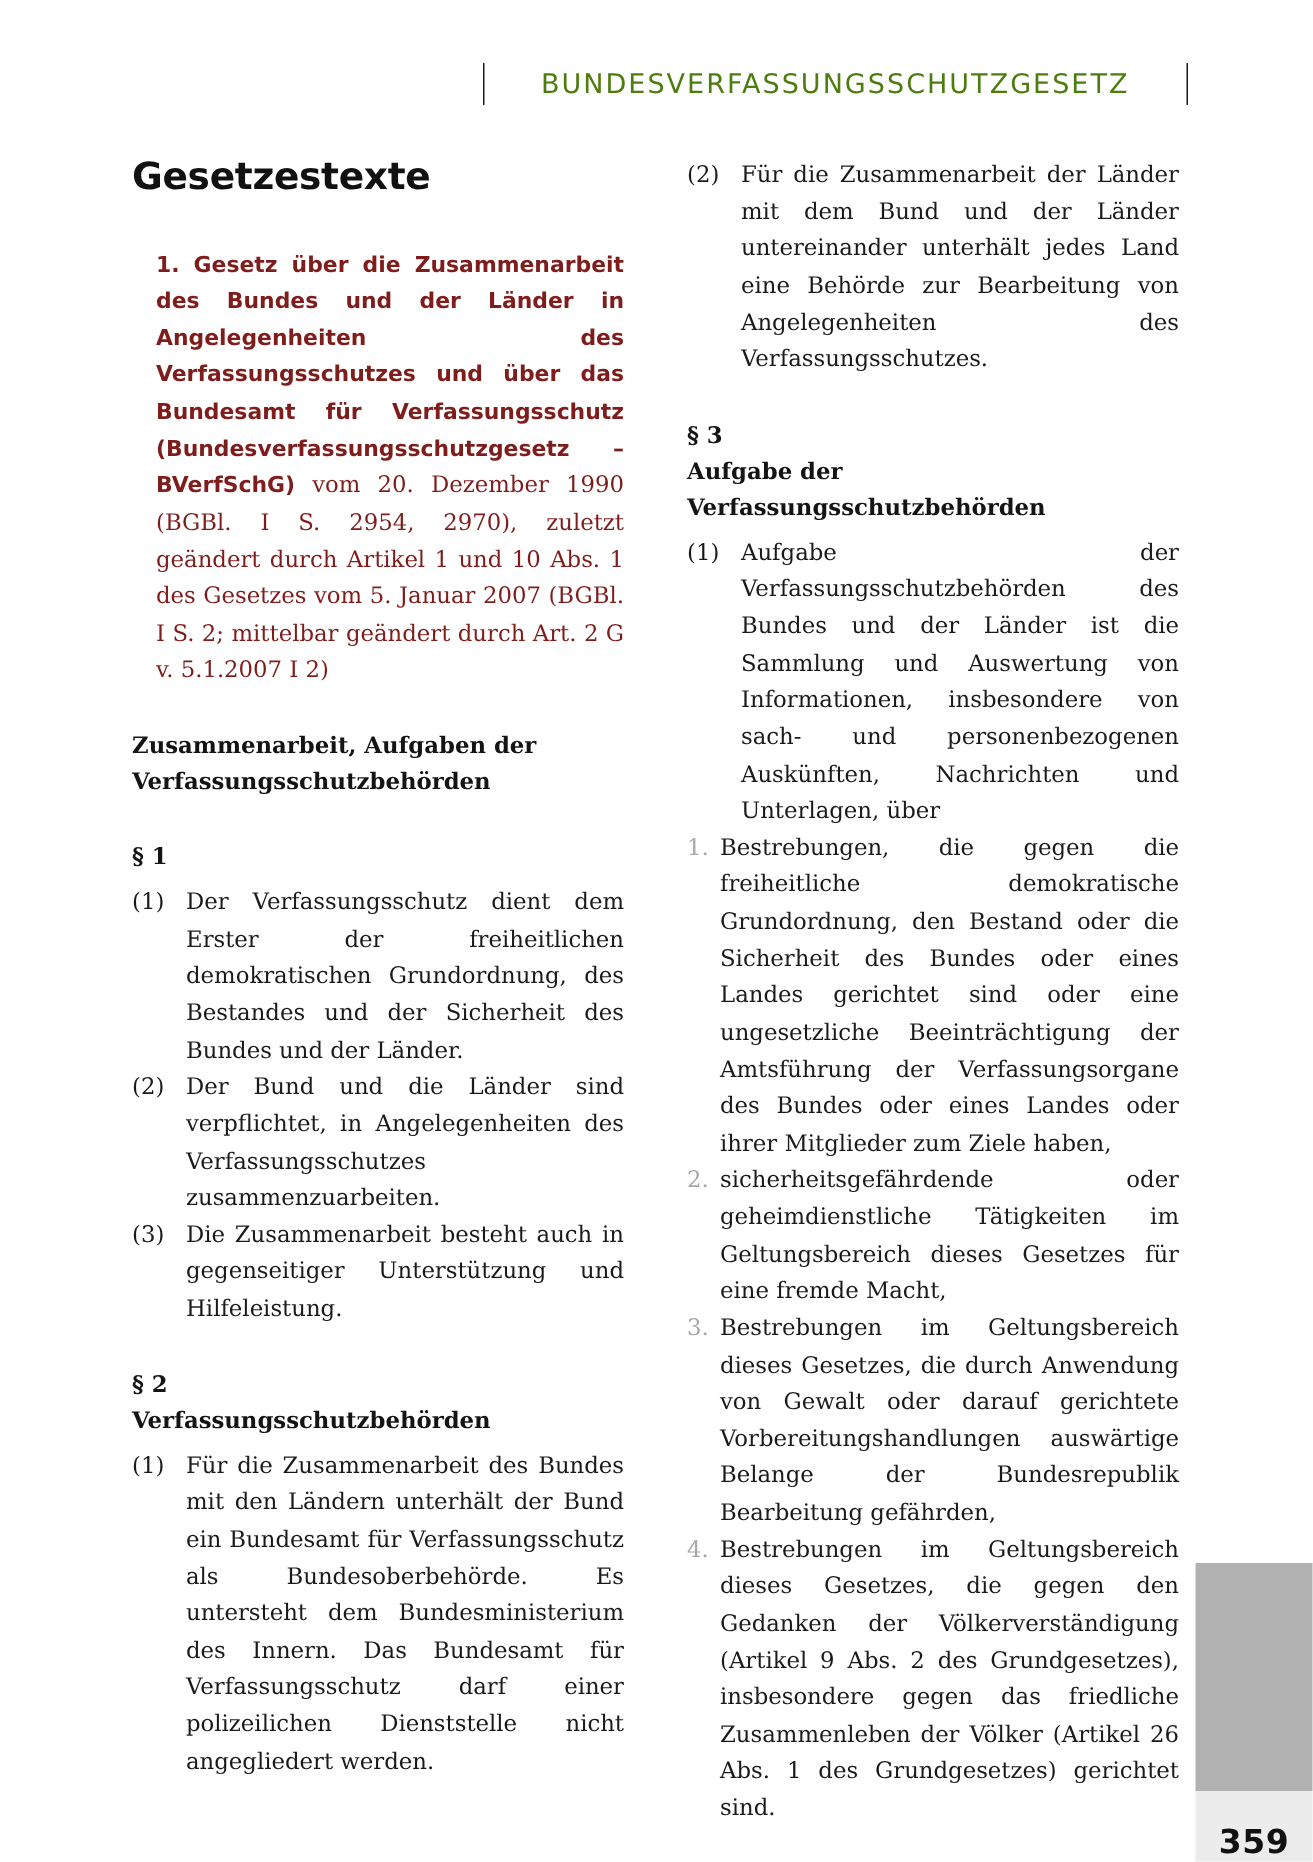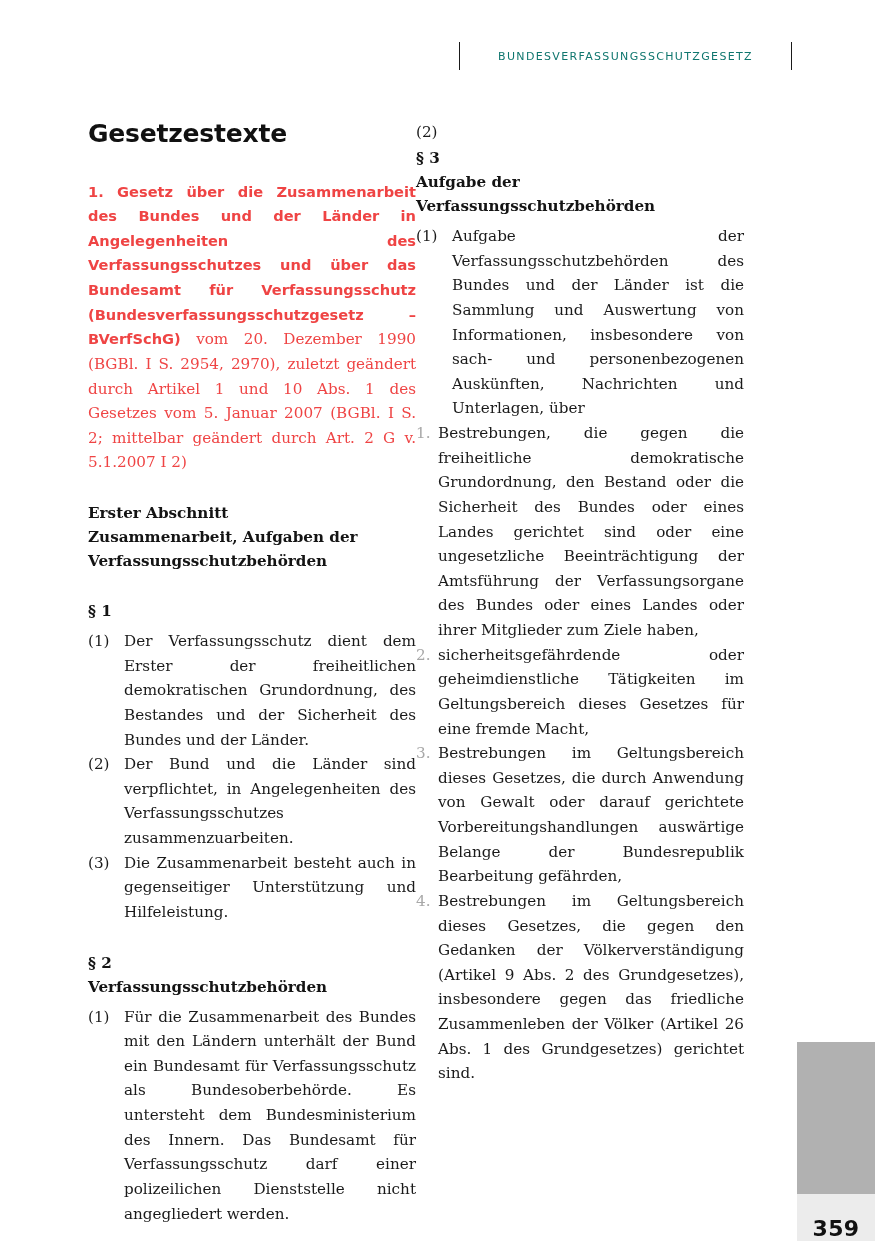--- a/index.html
+++ b/index.html
@@ -28,41 +28,42 @@
     justify-content: flex-end;
   }
   .header-rule {
     width: 1px;
     height: 28px;
     background: #1a1a1a;
     flex: 0 0 auto;
   }
   .header-title {
     font-family: "DejaVu Sans", sans-serif;
-    font-size: 11px;
+    font-size: 18px;
     letter-spacing: 1.35px;
-    color: #0f766e;
+    color: #4d7c0f;
     text-align: center;
     white-space: nowrap;
     padding: 0 38px;
   }
   .header-rule.right {
     margin-right: 83px;
   }
   .header-rule.left {
     margin-left: 0;
   }
 
   
   .page-body {
     position: absolute;
     left: 88px;
-    top: 120px;
+    top: 104px;
     width: 698px;
     display: flex;
+    gap: 42px;
   }
   .column {
     width: 328px;
   }
 
   
   .chapter-title {
     font-family: "DejaVu Sans", sans-serif;
     font-weight: bold;
     font-size: 25px;
@@ -70,22 +71,22 @@
     color: #111111;
     margin: 0 0 32px 0;
     letter-spacing: -0.2px;
   }
 
   .intro-block {
     font-family: "DejaVu Serif", serif;
     font-size: 15.2px;
     line-height: 1.62;
     text-align: justify;
-    margin: 0 0 26px 0;
-    color: #ef4444;
+    margin: 0 0 26px 16px;
+    color: #7f1d1d;
     hyphens: manual;
   }
   .intro-block .intro-bold {
     font-family: "DejaVu Sans", sans-serif;
     font-weight: bold;
     font-size: 14.6px;
   }
 
   .section-head {
     font-family: "DejaVu Serif", serif;
@@ -191,21 +192,20 @@
 
 <div class="page-body">
 
   <div class="column">
 
     <h1 class="chapter-title">Gesetzestexte</h1>
 
     <p class="intro-block"><span class="intro-bold">1. Gesetz über die Zusammenarbeit des Bundes und der Länder in Angelegenheiten des Verfassungsschutzes und über das Bundesamt für Verfassungsschutz (Bundesverfassungsschutzgesetz – BVerfSchG)</span><span> vom 20. Dezember 1990 (BGBl. I S. 2954, 2970), zuletzt geändert durch Artikel 1 und 10 Abs. 1 des Gesetzes vom 5. Januar 2007 (BGBl. I S. 2; mittelbar geändert durch Art. 2 G v. 5.1.2007 I 2)</span></p>
 
     <div class="block-gap-before">
-      <div class="section-head">Erster Abschnitt</div>
       <div class="section-head">Zusammenarbeit, Aufgaben der</div>
       <div class="section-head">Verfassungsschutzbehörden</div>
     </div>
 
     <div class="block-gap-before para-head-group">
       <div class="section-head">§ 1</div>
     </div>
 
     <p class="para"><span class="marker">(1)</span><span>Der Verfassungsschutz dient dem Erster der freiheitlichen demokratischen Grundordnung, des Bestandes und der Sicherheit des Bundes und der Länder.</span></p>
     <p class="para"><span class="marker">(2)</span><span>Der Bund und die Länder sind verpflichtet, in Angelegenheiten des Verfassungsschutzes zusammenzuarbeiten.</span></p>
@@ -215,21 +215,21 @@
       <div class="section-head">§ 2</div>
       <div class="section-head">Verfassungsschutzbehörden</div>
     </div>
 
     <p class="para"><span class="marker">(1)</span><span>Für die Zusammenarbeit des Bundes mit den Ländern unterhält der Bund ein Bundesamt für Verfassungsschutz als Bundesoberbehörde. Es untersteht dem Bundesministerium des Innern. Das Bundesamt für Verfassungsschutz darf einer polizeilichen Dienststelle nicht angegliedert werden.</span></p>
 
   </div>
 
   <div class="column">
 
-    <p class="para"><span class="marker">(2)</span></p>
+    <p class="para"><span class="marker">(2)</span><span>Für die Zusammenarbeit der Länder mit dem Bund und der Länder untereinander unterhält jedes Land eine Behörde zur Bearbeitung von Angelegenheiten des Verfassungsschutzes.</span></p>
 
     <div class="block-gap-before para-head-group">
       <div class="section-head">§ 3</div>
       <div class="section-head">Aufgabe der</div>
       <div class="section-head">Verfassungsschutzbehörden</div>
     </div>
 
     <p class="para last-line-flush"><span class="marker">(1)</span><span>Aufgabe der Verfassungsschutzbehörden des Bundes und der Länder ist die Sammlung und Auswertung von Informationen, insbesondere von sach- und personenbezogenen Auskünften, Nachrichten und Unterlagen, über</span></p>
 
     <p class="list-item"><span class="marker-num">1.</span><span>Bestrebungen, die gegen die freiheitliche demokratische Grundordnung, den Bestand oder die Sicherheit des Bundes oder eines Landes gerichtet sind oder eine ungesetzliche Beeinträchtigung der Amtsführung der Verfassungsorgane des Bundes oder eines Landes oder ihrer Mitglieder zum Ziele haben,</span></p>

